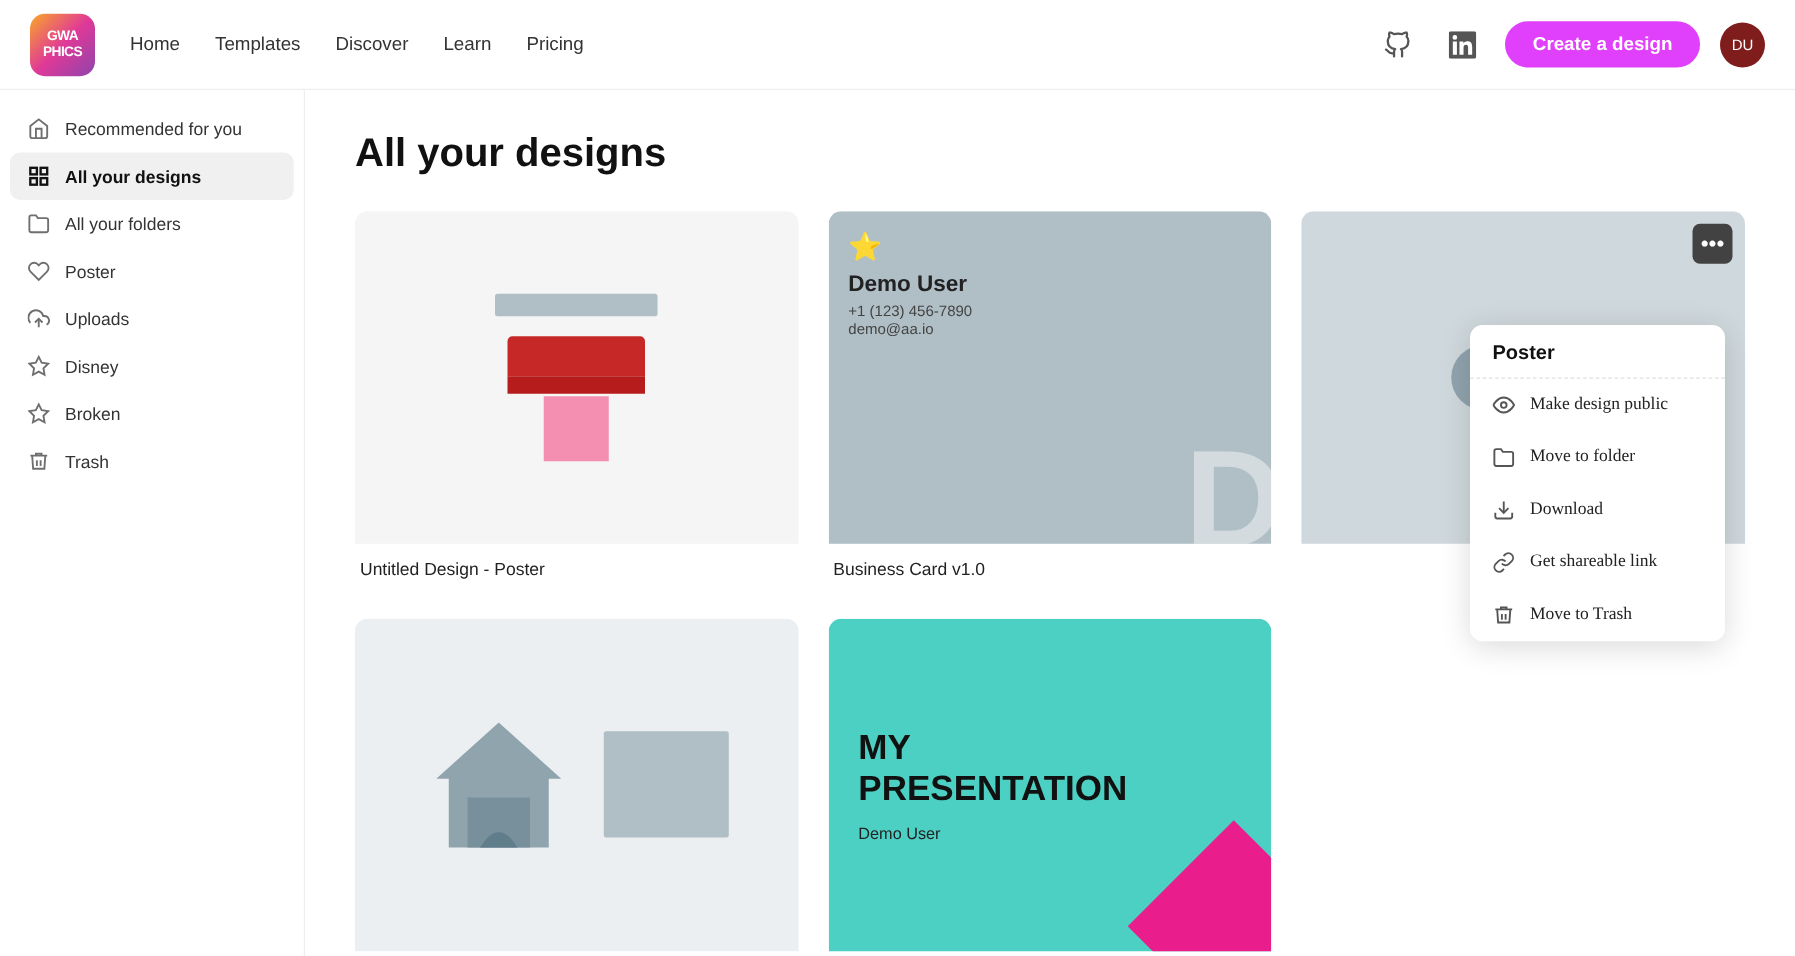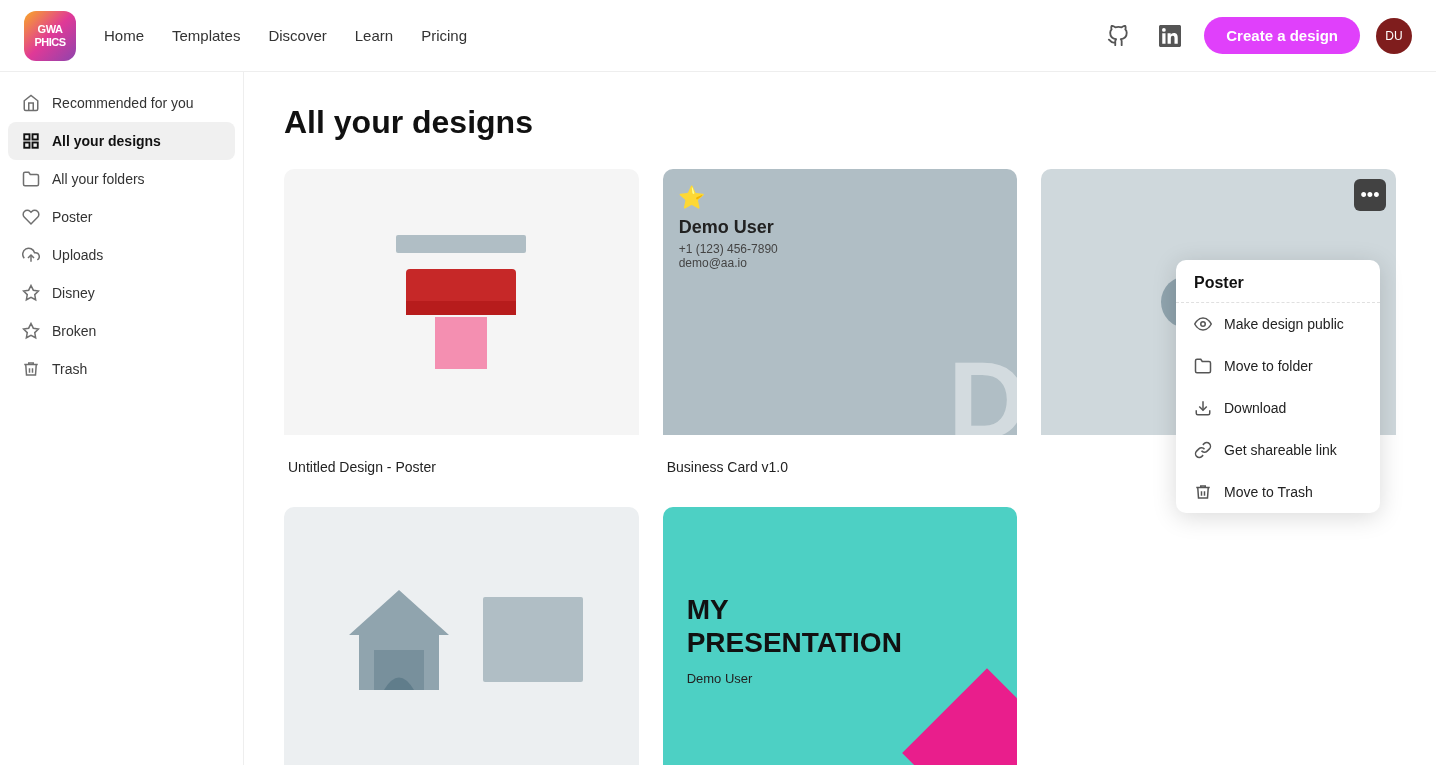--- a/index.html
+++ b/index.html
@@ -63,21 +63,21 @@
       display: grid; grid-template-columns: repeat(3, 1fr); gap: 24px;
     }
     .design-card {
       border-radius: 10px; overflow: hidden; cursor: pointer; position: relative;
     }
     .card-thumb {
       width: 100%; aspect-ratio: 4/3; background: #cfd8dc;
       display: flex; align-items: center; justify-content: center;
       overflow: hidden; position: relative;
     }
-    .card-title { font-size: 14px; font-weight: 500; color: #222; margin-top: 24px; padding: 0 4px 8px; }
+    .card-title { font-size: 14px; font-weight: 500; color: #222; margin-top: 12px; padding: 0 4px 8px; }
 
     
     .poster-thumb { background: #f5f5f5; }
     .poster-inner { width: 100%; height: 100%; display: flex; flex-direction: column; align-items: center; justify-content: center; gap: 12px; }
 
     
     .biz-thumb { background: #b0bec5; padding: 16px; justify-content: space-between; align-items: flex-start; }
     .biz-content { color: #333; }
     .biz-star { font-size: 22px; margin-bottom: 6px; }
     .biz-name { font-size: 18px; font-weight: 700; color: #222; }
@@ -114,20 +114,21 @@
       padding: 0; z-index: 50; width: 204px;
     }
     .context-menu-title {
       font-size: 16px; font-weight: 700; color: #111;
       padding: 14px 18px 10px; border-bottom: 1.5px dashed #e0e0e0;
     }
     .context-menu-item {
       display: flex; align-items: center; gap: 12px;
       padding: 12px 18px; font-size: 14px; color: #222;
       cursor: pointer;
+      font-family: Liberation Serif, serif;
     }
     .context-menu-item svg { flex-shrink: 0; color: #555; }
   </style>
 </head>
 <body>
 
 <nav class="topnav">
   <div class="logo">
     <span>GWA<br>PHICS</span>
   </div>

